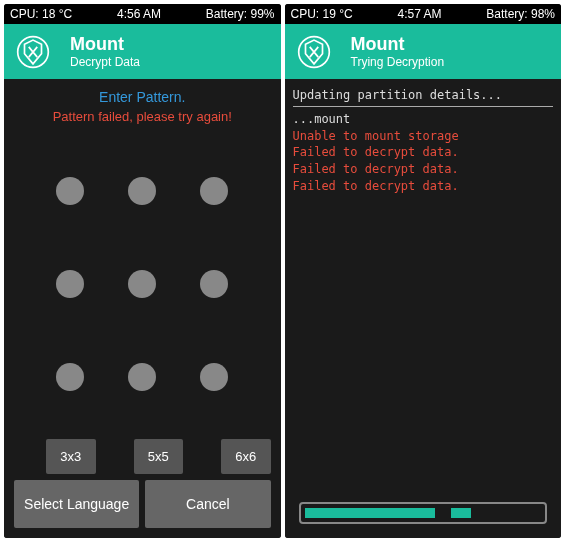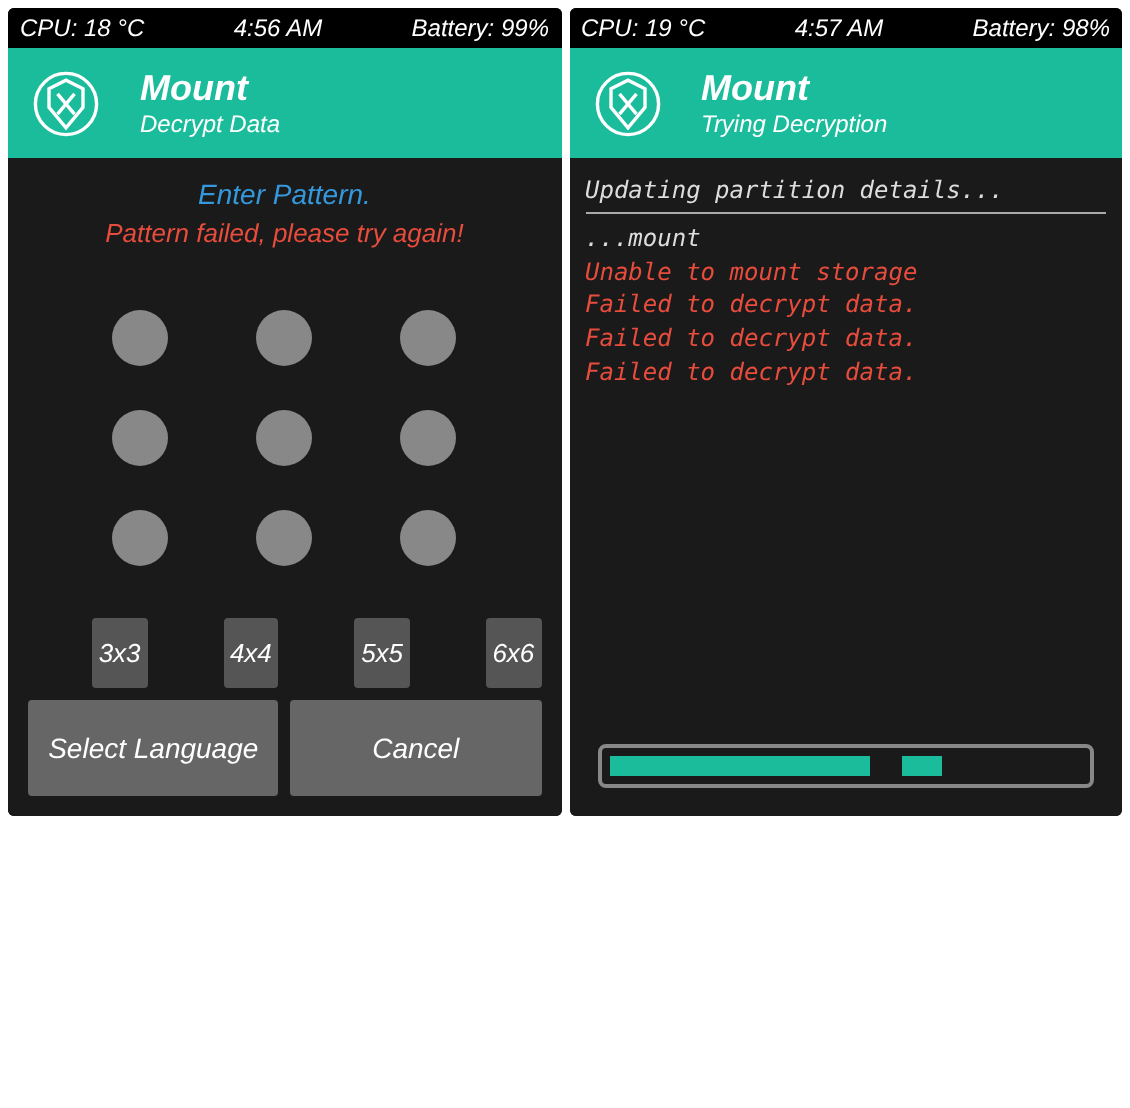--- a/index.html
+++ b/index.html
@@ -1,17 +1,17 @@
 <!DOCTYPE html>
 <html><head>
   <meta charset="utf-8">
   <style>
     * { margin: 0; padding: 0; box-sizing: border-box; }
     body { background: #fff; font-family: Arial, sans-serif; display: flex; gap: 4px; padding: 4px; }
-    .phone { width: 280px; height: 404px; background: #1a1a1a; display: flex; flex-direction: column; border-radius: 3px; overflow: hidden; position: relative; font-style: italic; }
+    .phone { width: 280px; height: 534px; background: #1a1a1a; display: flex; flex-direction: column; border-radius: 3px; overflow: hidden; position: relative; }
     .statusbar { background: #000; color: #fff; display: flex; justify-content: space-between; padding: 3px 6px; font-size: 12px; }
     .header { background: #1abc9c; padding: 10px 12px; display: flex; align-items: center; gap: 20px; }
     .logo { width: 34px; height: 34px; flex-shrink: 0; }
     .header-text { color: #fff; }
     .header-title { font-size: 18px; font-weight: bold; }
     .header-sub { font-size: 12px; }
     .content { flex: 1; background: #1a1a1a; padding: 5px 10px 10px; display: flex; flex-direction: column; }
     .prompt1 { color: #3498db; text-align: center; font-size: 14px; margin-top: 5px; }
     .prompt2 { color: #e74c3c; text-align: center; font-size: 13px; margin-top: 4px; margin-bottom: 15px; }
     .pattern-grid { display: grid; grid-template-columns: repeat(3, 1fr); grid-template-rows: repeat(3, 1fr); gap: 10px; flex: 1; padding: 10px 25px; }
@@ -59,21 +59,20 @@
       <div class="dot"></div>
       <div class="dot"></div>
       <div class="dot"></div>
       <div class="dot"></div>
       <div class="dot"></div>
       <div class="dot"></div>
       <div class="dot"></div>
     </div>
     <div class="size-row">
       <div class="size-btn">3x3</div>
-      <div class="size-btn">4x4</div>
       <div class="size-btn">5x5</div>
       <div class="size-btn">6x6</div>
     </div>
     <div class="action-row">
       <div class="action-btn">Select Language</div>
       <div class="action-btn">Cancel</div>
     </div>
   </div>
 </div>
 

